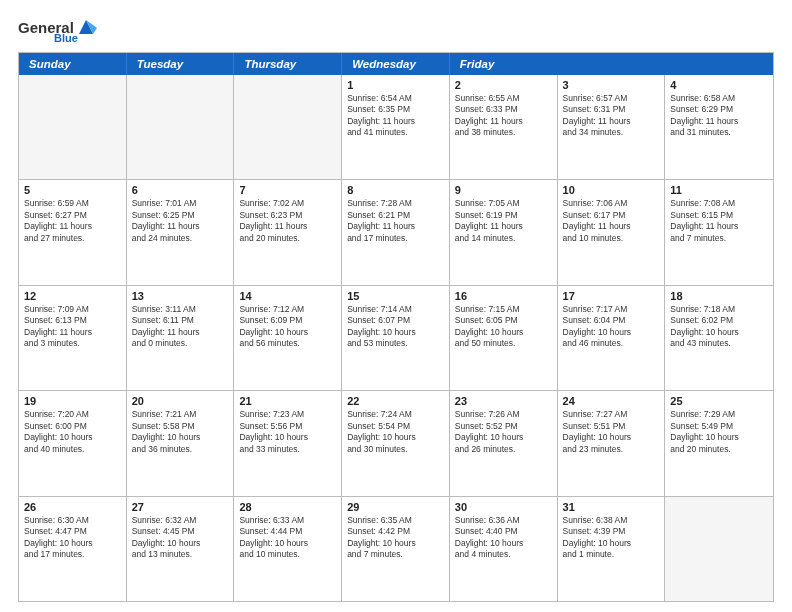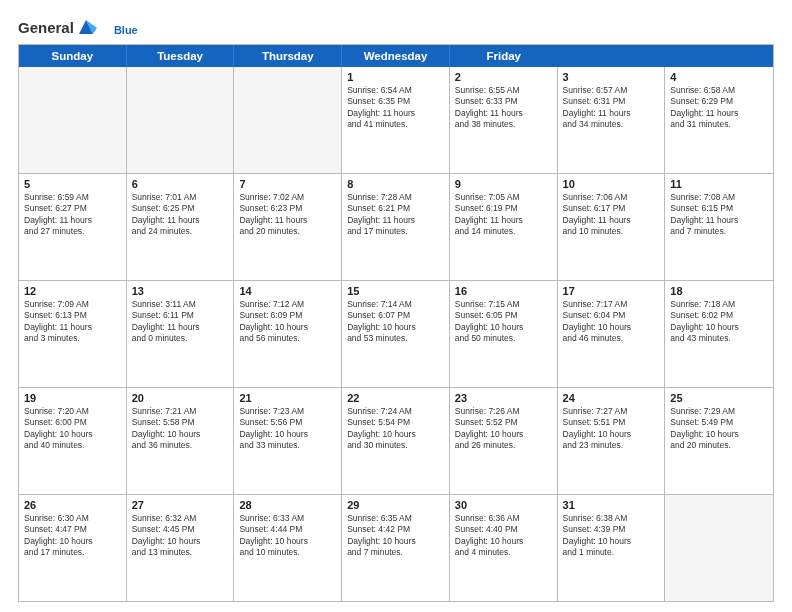--- a/index.html
+++ b/index.html
@@ -49,23 +49,23 @@
     }
     .cal-header {
       display: grid;
       grid-template-columns: repeat(7, 1fr);
       background: #1565C0;
     }
     .cal-header-cell {
       color: #fff;
       font-size: 11.5px;
       font-weight: bold;
-      text-align: center;
-      padding: 5px 2px;
+      padding: 5px 10px;
       border-right: 1px solid #2a7ae2;
+      font-style: italic;
     }
     .cal-header-cell:last-child { border-right: none; }
     .cal-body {
       flex: 1;
       display: flex;
       flex-direction: column;
     }
     .cal-row {
       display: grid;
       grid-template-columns: repeat(7, 1fr);
@@ -95,21 +95,21 @@
       color: #333;
       line-height: 1.35;
     }
   </style>
 </head>
 <body>
 
 <div class="page">
   <div class="header">
     <div class="logo">
-      <div style="display:flex;flex-direction:row;align-items:flex-end;">
+      <div style="display:flex;flex-direction:column;align-items:center;">
         <div style="display:flex;align-items:center;">
           <span style="font-size:15px;font-weight:bold;color:#333;">General</span>
           <svg width="22" height="18" viewBox="0 0 22 18" style="margin:0 1px;">
             <polygon points="4,16 11,2 18,16" fill="#1565C0"></polygon>
             <polygon points="11,2 18,16 22,10" fill="#42a5f5"></polygon>
           </svg>
         </div>
         <span style="font-size:11px;font-weight:bold;color:#1565C0;margin-top:-4px;margin-left:16px;">Blue</span>
       </div>
     </div>

